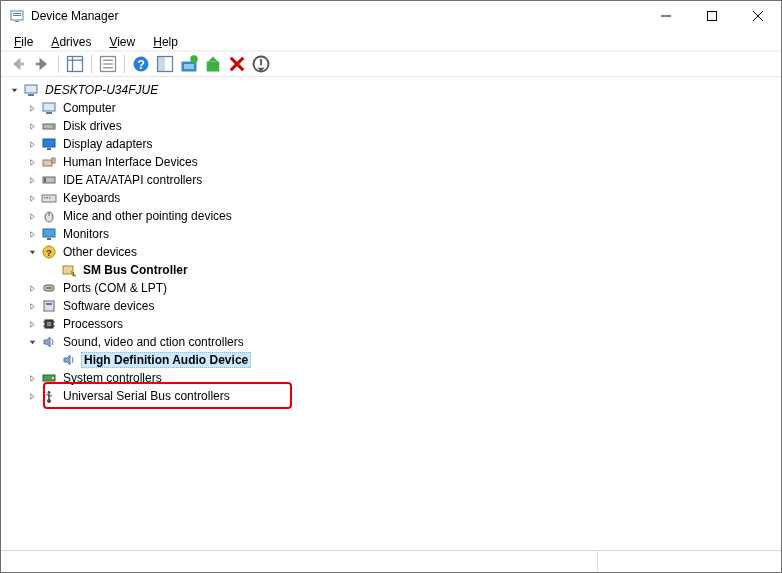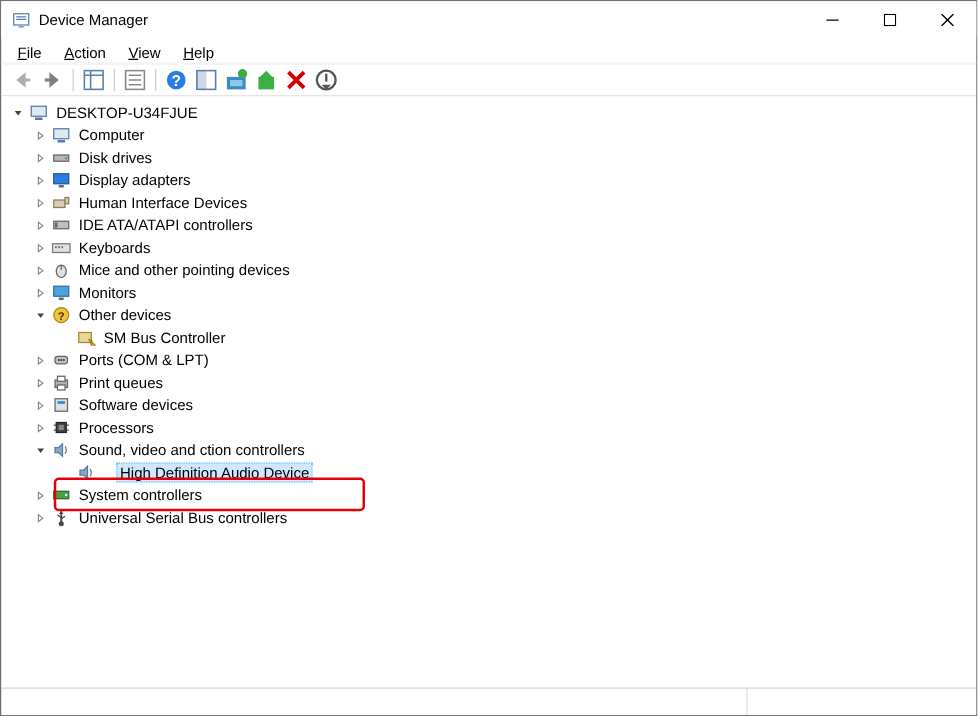--- a/index.html
+++ b/index.html
@@ -16,24 +16,24 @@
   .menuitem u { text-decoration: underline; }
   .toolbar { height: 26px; display: flex; align-items: center; padding: 2px 6px; gap: 2px; border-bottom: 1px solid #e6e6e6; border-top: 1px solid #f5f5f5;}
   .tbtn { width: 22px; height: 22px; display: flex; align-items: center; justify-content: center; border: 1px solid transparent; }
   .tsep { width: 1px; height: 18px; background: #d0d0d0; margin: 0 3px; }
   .treearea { flex: 1; overflow: auto; padding: 4px 2px 2px 2px; }
   .row { display: flex; align-items: center; height: 18px; white-space: nowrap; position: relative;}
   .chev { width: 14px; height: 14px; display: flex; align-items: center; justify-content: center; flex-shrink:0;}
   .chev svg { width: 9px; height: 9px; }
   .dicon { width: 16px; height: 16px; margin: 0 4px 0 2px; flex-shrink:0; display:flex; align-items:center; justify-content:center;}
   .label { font-size: 12px; padding: 0 2px; }
-  .indent0 { padding-left: 4px; }
+  .indent0 { padding-left: 4px; font-style: italic; }
   .indent1 { padding-left: 22px; }
-  .indent2 { padding-left: 42px; }
-  .selected .label { background: #cde8ff; border: 1px dotted #7fbff0; padding: 0 2px; margin-left: 12px; }
+  .indent2 { padding-left: 42px; font-weight: bold; }
+  .selected .label { background: #cde8ff; border: 1px dotted #7fbff0; padding: 0 2px; }
   .highlight-box { position: absolute; border: 2.5px solid #e3000b; border-radius: 4px; pointer-events: none; }
   .statusbar { height: 22px; border-top: 1px solid #d8d8d8; display:flex; }
   .status-cell { width:184px; border-left:1px solid #e0e0e0; }
 </style>
 </head>
 <body>
 
 <div class="window">
 
   <div class="titlebar">
@@ -60,21 +60,21 @@
     <div class="winbtn">
         <svg viewBox="0 0 10 10">
           <line x1="0" y1="0" x2="10" y2="10" stroke="#000"></line>
           <line x1="10" y1="0" x2="0" y2="10" stroke="#000"></line>
         </svg>
       </div>
   </div>
 
   <div class="menubar">
     <div class="menuitem"><u>F</u><span>ile</span></div>
-    <div class="menuitem"><u>A</u><span>ction</span></div>
+    <div class="menuitem"><u>A</u><span>drives</span></div>
     <div class="menuitem"><u>V</u><span>iew</span></div>
     <div class="menuitem"><u>H</u><span>elp</span></div>
   </div>
 
   <div class="toolbar">
     <div class="tbtn">
         <svg viewBox="0 0 16 16">
           <path d="M10 3 L4 8 L10 13 Z" fill="#b0b0b0"></path>
           <rect x="9" y="7" width="4" height="2" fill="#b0b0b0"></rect>
         </svg>
@@ -319,35 +319,20 @@
             <svg viewBox="0 0 16 16">
               <rect x="3" y="5" width="10" height="6" rx="2" fill="#c0c0c0" stroke="#666"></rect>
               <circle cx="6" cy="8" r="0.8" fill="#333"></circle>
               <circle cx="8" cy="8" r="0.8" fill="#333"></circle>
               <circle cx="10" cy="8" r="0.8" fill="#333"></circle>
             </svg>
           </span>
           <span class="label">Ports (COM &amp; LPT)</span>
         </div>
 
-      <div class="row indent1">
-          <span class="chev">
-            <svg viewBox="0 0 10 10">
-              <path d="M3 2 L7 5 L3 8 Z" fill="none" stroke="#888"></path>
-            </svg>
-          </span>
-          <span class="dicon">
-            <svg viewBox="0 0 16 16">
-              <rect x="3" y="6" width="10" height="6" fill="#b0b0b0" stroke="#666"></rect>
-              <rect x="5" y="3" width="6" height="4" fill="#fff" stroke="#666"></rect>
-              <rect x="5" y="10" width="6" height="4" fill="#fff" stroke="#666"></rect>
-            </svg>
-          </span>
-          <span class="label">Print queues</span>
-        </div>
 
       <div class="row indent1">
           <span class="chev">
             <svg viewBox="0 0 10 10">
               <path d="M3 2 L7 5 L3 8 Z" fill="none" stroke="#888"></path>
             </svg>
           </span>
           <span class="dicon">
             <svg viewBox="0 0 16 16">
               <rect x="3" y="3" width="10" height="10" fill="#e0e0e0" stroke="#666"></rect>

